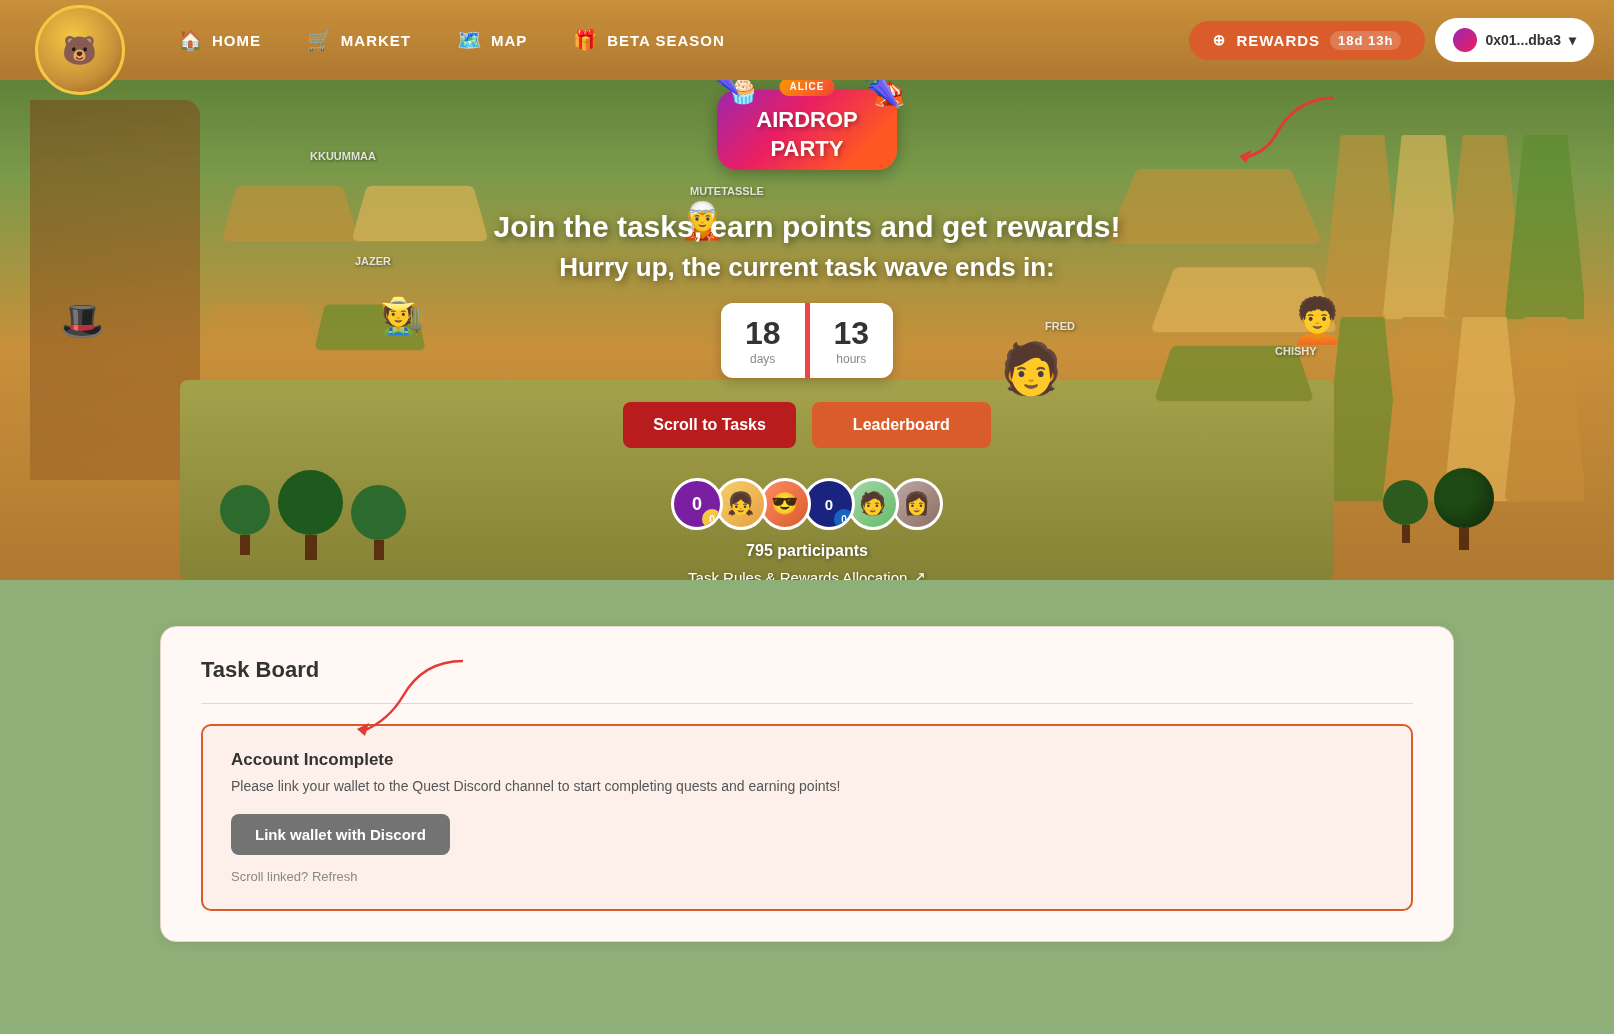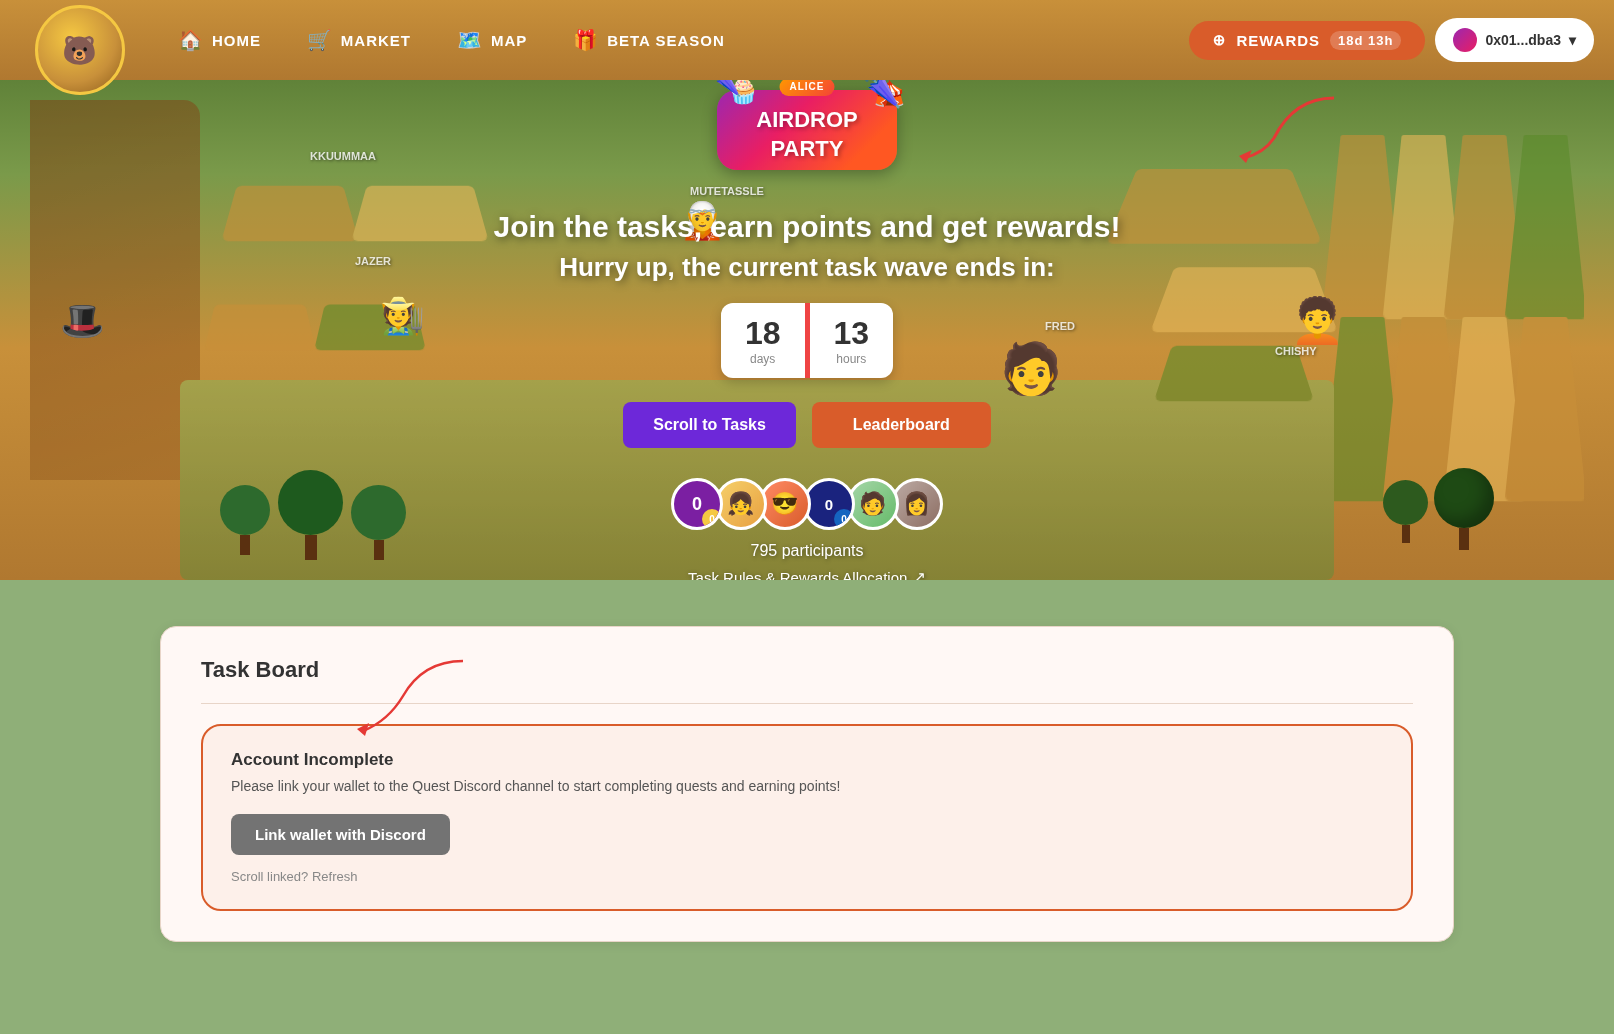--- a/index.html
+++ b/index.html
@@ -207,21 +207,21 @@
     }
 
     
     .hero-buttons {
       display: flex;
       gap: 16px;
       justify-content: center;
       margin-bottom: 30px;
     }
     .btn-scroll {
-      background: #6d28d9;
+      background: #b91c1c;
       color: #fff;
       border: none;
       border-radius: 8px;
       padding: 14px 30px;
       font-size: 16px;
       font-weight: 700;
       cursor: pointer;
     }
     .btn-leaderboard {
       background: #d95c2a;
@@ -271,21 +271,21 @@
     }
     .badge-yellow { background: #f5c842; }
     .badge-blue { background: #3f51b5; }
 
     .avatar-purple { background: #7b1fa2; color: #fff; font-size: 18px; font-weight: 700; }
     .avatar-dark { background: #1a237e; color: #fff; font-size: 18px; font-weight: 700; }
 
     .participants-text {
       color: #fff;
       font-size: 16px;
-      font-weight: 400;
+      font-weight: 700;
       text-shadow: 1px 1px 4px rgba(0,0,0,0.5);
       margin-bottom: 8px;
     }
 
     .task-rules-link {
       color: #fff;
       font-size: 15px;
       font-weight: 400;
       text-shadow: 1px 1px 4px rgba(0,0,0,0.5);
       cursor: pointer;
@@ -333,21 +333,21 @@
 
     .divider {
       height: 1px;
       background: #e8d5c8;
       margin-bottom: 20px;
     }
 
     
     .account-incomplete {
       border: 2px solid #d95c2a;
-      border-radius: 20px;
+      border-radius: 10px;
       background: #fdf0ea;
       padding: 24px 28px;
       position: relative;
     }
 
     .account-incomplete-title {
       font-size: 17px;
       font-weight: 700;
       color: #333;
       margin-bottom: 8px;

